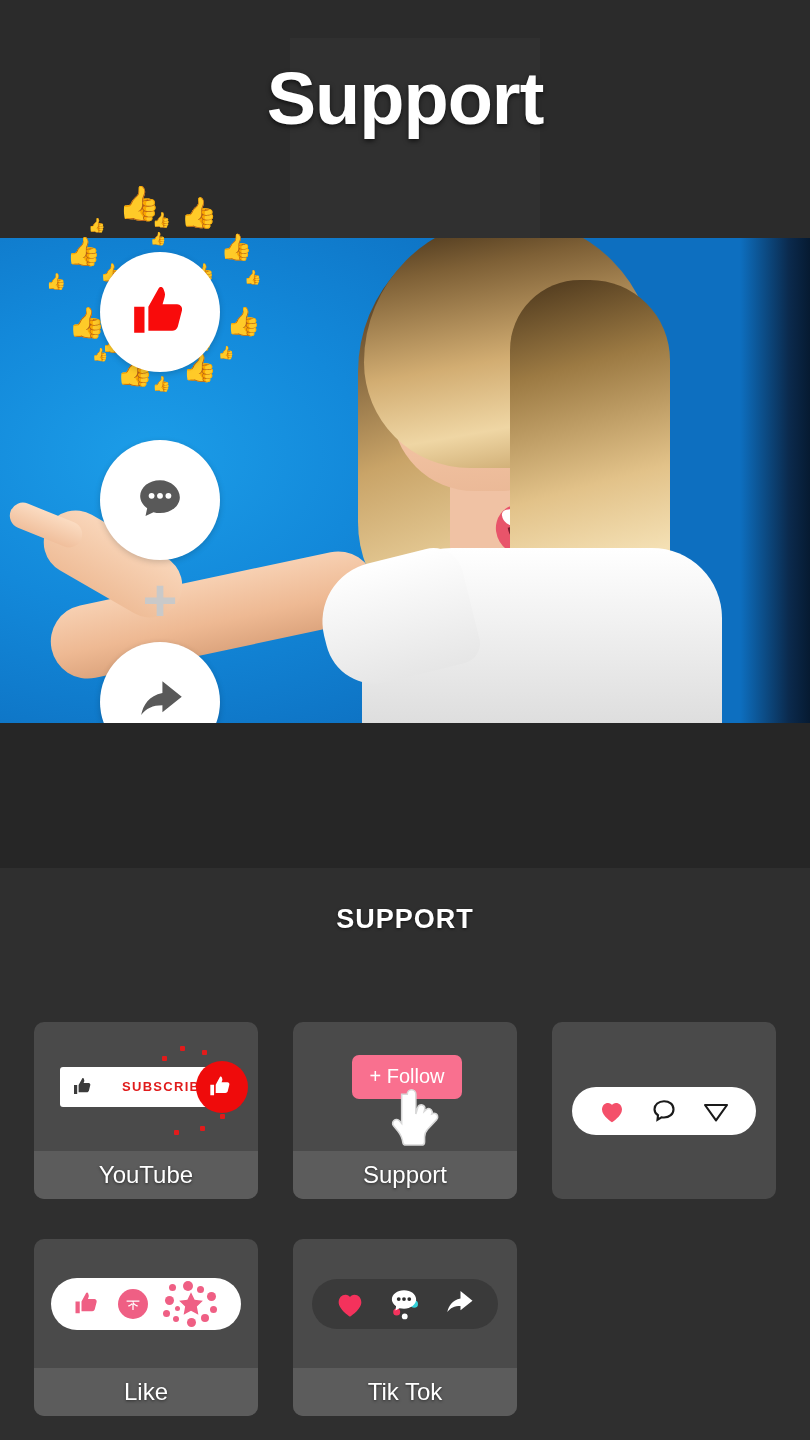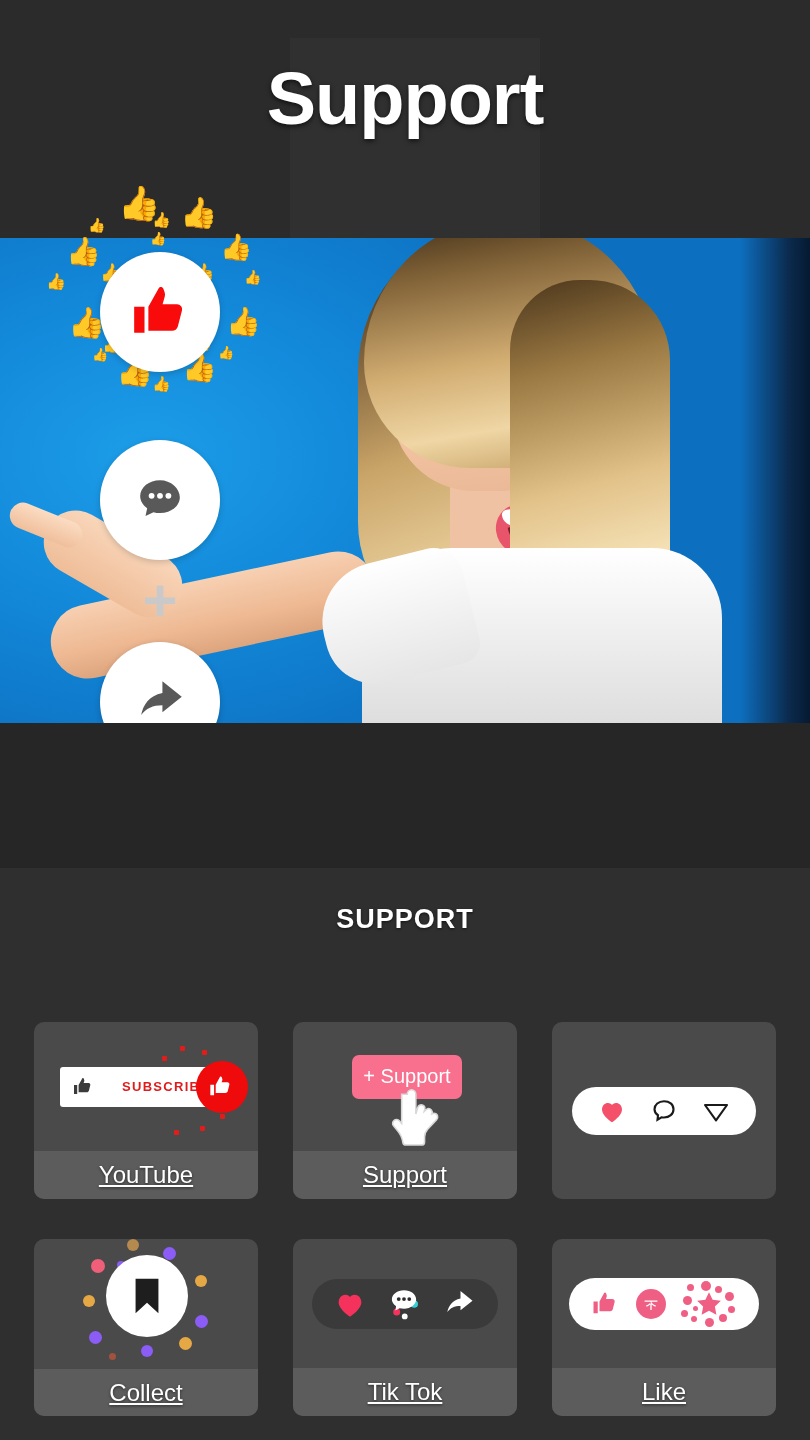--- a/index.html
+++ b/index.html
@@ -134,21 +134,21 @@
   .card {
     width: 224px; height: 177px; background: #4a4a4a; border-radius: 10px;
     display: flex; flex-direction: column; overflow: hidden;
   }
   .card-art {
     flex: 1; display: flex; align-items: center; justify-content: center; position: relative;
   }
   .card-label {
     height: 48px; background: #5c5c5c; color: #fff;
     display: flex; align-items: center; justify-content: center;
-    font-size: 24px; text-shadow: 0 1px 3px rgba(0,0,0,.55); text-decoration: underline;
+    font-size: 24px; text-shadow: 0 1px 3px rgba(0,0,0,.55);
   }
 
   
   .yt-bar {
     width: 172px; height: 40px; background: #fff; border-radius: 3px;
     display: flex; align-items: center; position: relative;
   }
   .yt-sub { color: #e01b1b; font-size: 13px; font-weight: bold; letter-spacing: 1.3px; margin-left: 26px; }
   .yt-circle {
     position: absolute; right: -16px; top: -6px; width: 52px; height: 52px; border-radius: 50%;
@@ -312,21 +312,21 @@
                 <path fill="#ffffff" d="M2 10h3.2v9H2zM6.6 10l3.6-6.6c.4-.7 1.4-.5 1.6.2l.4 1.3c.2.5.2 1.1 0 1.6l-.6 1.4h5c1.2 0 2 1.1 1.7 2.2l-1.4 5.6c-.3.9-1.1 1.5-2 1.5H6.6z"></path>
               </svg>
             </span>
           </div>
         </div>
         <div class="card-label">YouTube</div>
       </div>
 
       <div class="card">
         <div class="card-art">
-          <div class="follow-btn">+ Support</div>
+          <div class="follow-btn">+ Follow</div>
           <svg class="hand-cursor" width="56" height="66" viewBox="0 0 28 34">
             <path fill="#ffffff" stroke="#d8d8d8" stroke-width="0.8" d="M9 3.2c0-1.3 1-2.3 2.2-2.3s2.2 1 2.2 2.3v10.2l1-3.4c.3-1 1.3-1.6 2.3-1.3 1 .3 1.5 1.3 1.3 2.2l-.3 1.2 1.1-1c.8-.7 1.9-.6 2.6.2.5.6.6 1.4.3 2l.6-.2c1-.3 2 .3 2.3 1.3.2.7 0 1.4-.5 1.9l-4.6 5c-1 1.1-1.6 2.5-1.6 4v2.5c0 .9-.7 1.6-1.6 1.6h-8c-.8 0-1.5-.6-1.6-1.4-.3-2.2-1.2-4.2-2.6-5.9l-2.2-2.6c-.7-.9-.6-2.1.3-2.8.8-.7 2-.6 2.7.2l1.2 1.4V3.2z"></path>
           </svg>
         </div>
         <div class="card-label">Support</div>
       </div>
 
       <div class="card">
         <div class="card-art">
           <div class="ig-pill">
@@ -336,66 +336,20 @@
             <svg width="30" height="30" viewBox="0 0 24 24">
               <path fill="none" stroke="#1a1a1a" stroke-width="1.7" d="M12 4.2c-4.3 0-7.6 2.8-7.6 6.3 0 2 1 3.7 2.8 4.9l-.4 3.6 3.2-2c.6.1 1.3.2 2 .2 4.3 0 7.6-2.8 7.6-6.7S16.3 4.2 12 4.2z"></path>
             </svg>
             <svg width="30" height="30" viewBox="0 0 24 24">
               <path fill="none" stroke="#1a1a1a" stroke-width="1.7" stroke-linejoin="round" d="M3.2 7.2h17.6L12 19.5 3.2 7.2z"></path>
             </svg>
           </div>
         </div>
       </div>
 
-      <div class="card">
-        <div class="card-art">
-          <div class="collect-wrap">
-            <span class="cdot" style="left:56px;  top:0px;   width:12px; height:12px; background:#b58a4e;"></span>
-            <span class="cdot" style="left:92px;  top:8px;   width:13px; height:13px; background:#8b5cf6;"></span>
-            <span class="cdot" style="left:20px;  top:20px;  width:14px; height:14px; background:#ef5f7a;"></span>
-            <span class="cdot" style="left:46px;  top:22px;  width:8px;  height:8px;  background:#8b5cf6;"></span>
-            <span class="cdot" style="left:124px; top:36px;  width:12px; height:12px; background:#e6a845;"></span>
-            <span class="cdot" style="left:12px;  top:56px;  width:12px; height:12px; background:#e6a845;"></span>
-            <span class="cdot" style="left:124px; top:76px;  width:13px; height:13px; background:#8b5cf6;"></span>
-            <span class="cdot" style="left:18px;  top:92px;  width:13px; height:13px; background:#8b5cf6;"></span>
-            <span class="cdot" style="left:108px; top:98px;  width:13px; height:13px; background:#e6a845;"></span>
-            <span class="cdot" style="left:70px;  top:106px; width:12px; height:12px; background:#8b5cf6;"></span>
-            <span class="cdot" style="left:38px;  top:114px; width:7px;  height:7px;  background:#a0523e;"></span>
-            <span class="collect-circle">
-              <svg width="36" height="40" viewBox="0 0 24 28">
-                <path fill="#1e1e1e" d="M4 2h16v24l-8-7.2L4 26z"></path>
-              </svg>
-            </span>
-          </div>
-        </div>
-        <div class="card-label">Collect</div>
-      </div>
-
-      <div class="card">
-        <div class="card-art">
-          <div class="tt-pill">
-            <svg width="34" height="34" viewBox="0 0 24 24">
-              <path fill="#f4325c" d="M12 21s-8-5-8-10.2C4 7.6 6.2 5.5 8.8 5.5c1.6 0 2.7.8 3.2 1.6.5-.8 1.6-1.6 3.2-1.6 2.6 0 4.8 2.1 4.8 5.3C20 16 12 21 12 21z"></path>
-            </svg>
-            <svg width="38" height="38" viewBox="0 0 26 26">
-              <circle fill="#34d0d8" cx="20" cy="13" r="2.6"></circle>
-              <circle fill="#f4325c" cx="8" cy="18.5" r="2.4"></circle>
-              <circle fill="#ffffff" cx="13.5" cy="21.5" r="2"></circle>
-              <path fill="#ffffff" d="M13 3.6c-4.6 0-8.3 2.8-8.3 6.2 0 1.9 1.1 3.6 2.9 4.7l-.5 3 2.9-1.6c.9.2 1.9.3 3 .3 4.6 0 8.3-2.8 8.3-6.4S17.6 3.6 13 3.6z"></path>
-              <circle fill="#2d2d2d" cx="9.4" cy="9.6" r="1.3"></circle>
-              <circle fill="#2d2d2d" cx="13" cy="9.6" r="1.3"></circle>
-              <circle fill="#2d2d2d" cx="16.6" cy="9.6" r="1.3"></circle>
-            </svg>
-            <svg width="36" height="36" viewBox="0 0 24 24">
-              <path fill="#ffffff" d="M13 6.2V3.4l8 6.4-8 6.4v-2.9c-4 0-6.8 1.3-8.8 4.1.8-4 3.2-8 8.8-9.1z"></path>
-            </svg>
-          </div>
-        </div>
-        <div class="card-label">Tik Tok</div>
-      </div>
 
       <div class="card">
         <div class="card-art">
           <div class="like-pill">
             <svg width="30" height="30" viewBox="0 0 24 24">
               <path fill="#ef5f84" d="M2 10h3.4v9.4H2zM6.8 10l3.7-6.8c.4-.7 1.4-.5 1.6.2l.4 1.3c.2.6.2 1.2 0 1.7L11.9 8h5.2c1.2 0 2.1 1.1 1.8 2.3l-1.5 5.8c-.2 1-1.1 1.6-2 1.6H6.8z"></path>
             </svg>
             <span class="like-circ">
               <svg width="18" height="18" viewBox="0 0 18 18">
                 <path fill="#ffffff" d="M2.6 5.4h12.8v1.3H2.6zM8.35 6.3h1.3V15h-1.3zM9 6.9c1.6 1.8 3 2.9 5 3.6l-.7 1.2c-2-.9-3.4-2-4.3-3.2zM9 6.9C7.4 8.7 6 9.8 4 10.5l.7 1.2c2-.9 3.4-2 4.3-3.2z"></path>
@@ -415,15 +369,38 @@
               <span class="ldot" style="left:47px; top:22px; width:7px;  height:7px;"></span>
               <span class="ldot" style="left:38px; top:30px; width:8px;  height:8px;"></span>
               <span class="ldot" style="left:24px; top:34px; width:9px;  height:9px;"></span>
               <span class="ldot" style="left:12px; top:22px; width:5px;  height:5px;"></span>
             </span>
           </div>
         </div>
         <div class="card-label">Like</div>
       </div>
 
+      <div class="card">
+        <div class="card-art">
+          <div class="tt-pill">
+            <svg width="34" height="34" viewBox="0 0 24 24">
+              <path fill="#f4325c" d="M12 21s-8-5-8-10.2C4 7.6 6.2 5.5 8.8 5.5c1.6 0 2.7.8 3.2 1.6.5-.8 1.6-1.6 3.2-1.6 2.6 0 4.8 2.1 4.8 5.3C20 16 12 21 12 21z"></path>
+            </svg>
+            <svg width="38" height="38" viewBox="0 0 26 26">
+              <circle fill="#34d0d8" cx="20" cy="13" r="2.6"></circle>
+              <circle fill="#f4325c" cx="8" cy="18.5" r="2.4"></circle>
+              <circle fill="#ffffff" cx="13.5" cy="21.5" r="2"></circle>
+              <path fill="#ffffff" d="M13 3.6c-4.6 0-8.3 2.8-8.3 6.2 0 1.9 1.1 3.6 2.9 4.7l-.5 3 2.9-1.6c.9.2 1.9.3 3 .3 4.6 0 8.3-2.8 8.3-6.4S17.6 3.6 13 3.6z"></path>
+              <circle fill="#2d2d2d" cx="9.4" cy="9.6" r="1.3"></circle>
+              <circle fill="#2d2d2d" cx="13" cy="9.6" r="1.3"></circle>
+              <circle fill="#2d2d2d" cx="16.6" cy="9.6" r="1.3"></circle>
+            </svg>
+            <svg width="36" height="36" viewBox="0 0 24 24">
+              <path fill="#ffffff" d="M13 6.2V3.4l8 6.4-8 6.4v-2.9c-4 0-6.8 1.3-8.8 4.1.8-4 3.2-8 8.8-9.1z"></path>
+            </svg>
+          </div>
+        </div>
+        <div class="card-label">Tik Tok</div>
+      </div>
+
     </div>
   </div>
 </div>
 
 </body></html>

